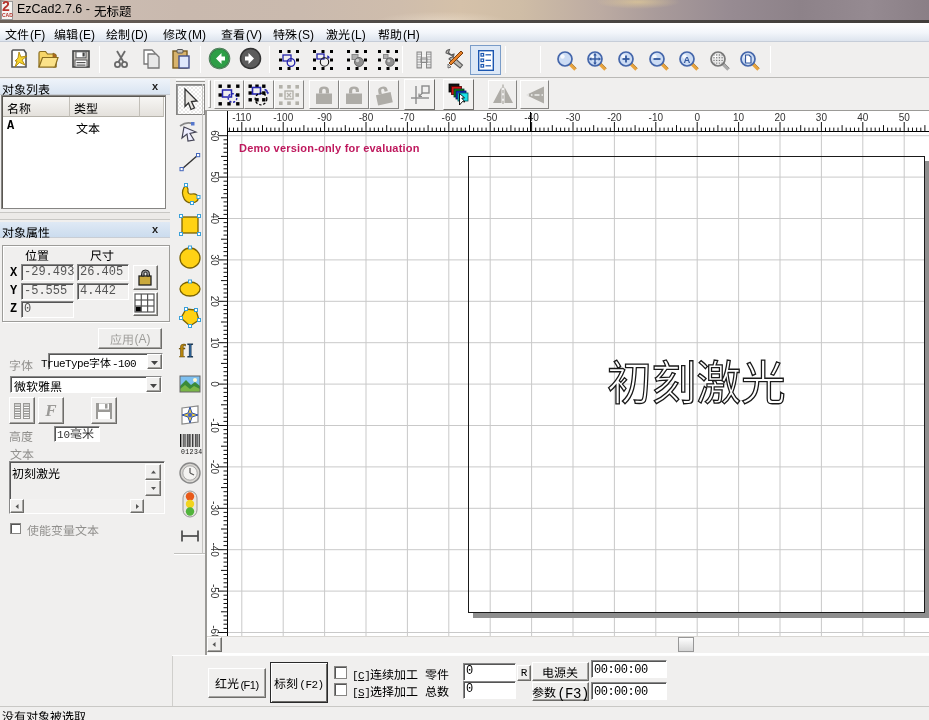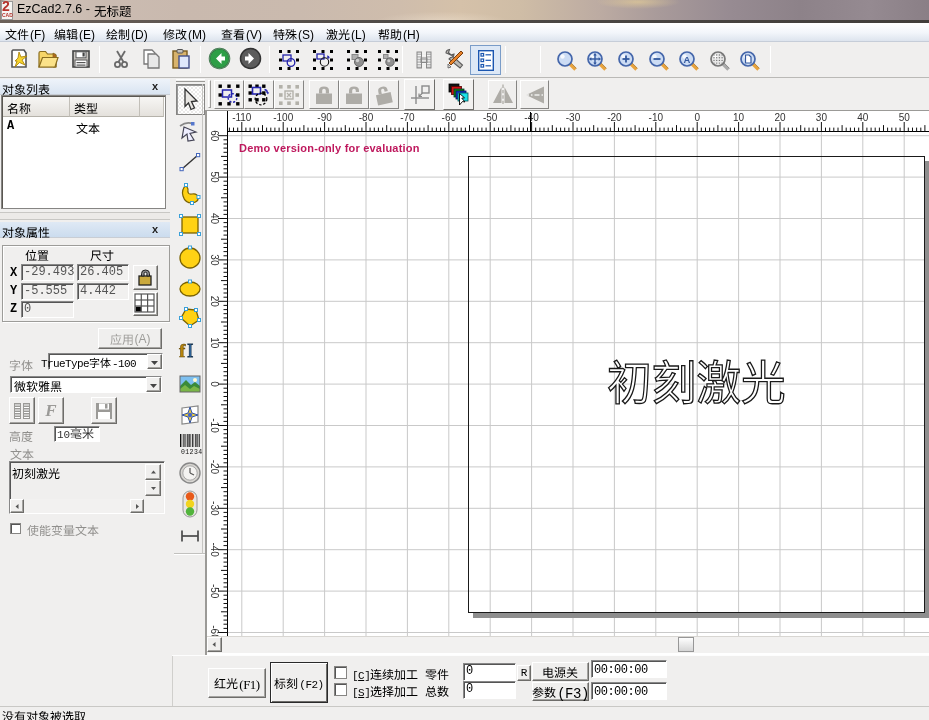--- a/index.html
+++ b/index.html
@@ -1055,21 +1055,21 @@
     </svg>
   </div>
 <div class="ab" style="left:678px;top:637px;width:16px;height:15px;background:linear-gradient(#fefefe,#d5d5d5);border:1px solid #979797"></div>
 <div class="ab" style="left:172px;top:655px;width:757px;height:51px;background:#f0efee;border-top:1px solid #fdfdfd"></div>
 <div class="ab" style="left:172px;top:656px;width:1px;height:50px;background:#d0cfcc"></div>
 <div class="ab btn3" style="left:208px;top:668px;width:58px;height:30px;display:flex;align-items:center;justify-content:center">
     <span style="display:flex;align-items:flex-end">
       <svg width="25" height="16" viewBox="0 -13 25 16" style="display:block">
         <path d="M0.5 -0.6 0.6 0.3C1.8 0.0 3.3 -0.3 4.8 -0.6L4.7 -1.5C3.1 -1.2 1.5 -0.8 0.5 -0.6ZM0.7 -5.1C0.9 -5.2 1.2 -5.2 2.8 -5.4C2.2 -4.7 1.7 -4.1 1.5 -3.9C1.1 -3.4 0.8 -3.1 0.5 -3.1C0.6 -2.8 0.7 -2.4 0.8 -2.2C1.1 -2.4 1.5 -2.4 4.8 -3.0C4.8 -3.2 4.8 -3.5 4.8 -3.8L2.1 -3.4C3.1 -4.4 4.1 -5.7 5.0 -7.1L4.2 -7.6C3.9 -7.1 3.6 -6.7 3.4 -6.3L1.7 -6.1C2.5 -7.2 3.3 -8.4 3.9 -9.7L3.0 -10.1C2.4 -8.6 1.4 -7.1 1.1 -6.7C0.9 -6.3 0.6 -6.0 0.4 -6.0C0.5 -5.7 0.7 -5.3 0.7 -5.1ZM4.9 -0.7V0.2H11.5V-0.7H8.7V-8.1H11.2V-9.0H5.1V-8.1H7.7V-0.7Z M13.7 -9.2C14.3 -8.2 14.9 -7.0 15.1 -6.2L15.9 -6.5C15.7 -7.3 15.1 -8.6 14.5 -9.5ZM21.5 -9.6C21.2 -8.7 20.5 -7.3 20.0 -6.5L20.8 -6.2C21.3 -7.0 22.0 -8.2 22.5 -9.3ZM17.5 -10.1V-5.5H12.7V-4.6H15.9C15.7 -2.4 15.2 -0.7 12.4 0.2C12.6 0.4 12.9 0.7 13.0 1.0C16.0 -0.0 16.6 -2.0 16.8 -4.6H19.0V-0.4C19.0 0.6 19.3 0.9 20.4 0.9C20.6 0.9 21.9 0.9 22.2 0.9C23.2 0.9 23.4 0.4 23.5 -1.5C23.3 -1.6 22.9 -1.8 22.7 -1.9C22.6 -0.2 22.6 0.1 22.1 0.1C21.8 0.1 20.7 0.1 20.5 0.1C20.0 0.1 19.9 0.0 19.9 -0.4V-4.6H23.4V-5.5H18.4V-10.1Z" fill="#000"></path>
       </svg>
-      <span style="font-size:13px;font-family:Liberation Serif, serif;letter-spacing:-0.5px;line-height:12px">(F1)</span>
+      <span style="font-size:11px;font-family:Liberation Sans, sans-serif;letter-spacing:-0.5px;line-height:12px">(F1)</span>
     </span>
   </div>
 <div class="ab" style="left:270px;top:662px;width:58px;height:41px;border:1.5px solid #2a2a2a;background:#f0efee;box-shadow:inset 1px 1px 0 #fff,inset -1px -1px 0 #6e6d6a;display:flex;align-items:center;justify-content:center">
     <span style="display:flex;align-items:flex-end">
       <svg width="25" height="16" viewBox="0 -13 25 16" style="display:block">
         <path d="M5.6 -9.2V-8.3H10.8V-9.2ZM9.3 -3.9C9.9 -2.7 10.5 -1.1 10.7 -0.2L11.5 -0.5C11.3 -1.4 10.7 -3.0 10.1 -4.1ZM5.9 -4.1C5.6 -2.8 5.0 -1.5 4.4 -0.7C4.6 -0.6 4.9 -0.3 5.1 -0.2C5.7 -1.1 6.3 -2.5 6.7 -3.9ZM5.1 -6.3V-5.4H7.6V-0.2C7.6 -0.1 7.6 -0.0 7.4 0.0C7.2 0.0 6.7 0.0 6.1 -0.0C6.2 0.3 6.3 0.6 6.3 0.9C7.2 0.9 7.7 0.9 8.1 0.7C8.4 0.6 8.5 0.3 8.5 -0.2V-5.4H11.5V-6.3ZM2.4 -10.1V-7.5H0.6V-6.7H2.2C1.8 -5.2 1.1 -3.5 0.3 -2.6C0.5 -2.4 0.7 -2.0 0.8 -1.7C1.4 -2.5 2.0 -3.8 2.4 -5.1V0.9H3.3V-5.3C3.7 -4.7 4.2 -4.0 4.4 -3.6L4.9 -4.3C4.7 -4.7 3.7 -6.0 3.3 -6.4V-6.7H4.9V-7.5H3.3V-10.1Z M22.2 -9.9V-0.2C22.2 0.0 22.1 0.1 21.9 0.1C21.7 0.1 21.0 0.1 20.3 0.1C20.4 0.3 20.6 0.7 20.6 0.9C21.6 0.9 22.2 0.9 22.6 0.8C23.0 0.6 23.1 0.4 23.1 -0.2V-9.9ZM20.1 -8.7V-2.0H20.9V-8.7ZM17.5 -6.9C17.3 -6.5 17.1 -6.1 16.8 -5.8L14.4 -5.7C15.0 -6.3 15.5 -7.0 16.1 -7.8H19.2V-8.6H16.7C16.6 -9.0 16.3 -9.7 15.9 -10.1L15.1 -9.9C15.4 -9.5 15.6 -9.0 15.7 -8.6H12.6V-7.8H15.0C14.5 -7.0 13.9 -6.3 13.7 -6.0C13.4 -5.8 13.2 -5.6 13.0 -5.6C13.1 -5.3 13.2 -4.9 13.3 -4.7C13.5 -4.8 13.9 -4.9 16.2 -5.0C15.2 -3.9 14.1 -3.1 12.8 -2.5C13.0 -2.3 13.2 -1.9 13.4 -1.8C15.4 -2.8 17.2 -4.5 18.3 -6.7ZM18.3 -4.7C17.1 -2.5 15.0 -0.8 12.7 0.2C12.9 0.4 13.2 0.8 13.3 0.9C14.5 0.3 15.7 -0.5 16.8 -1.5C17.5 -0.8 18.3 -0.1 18.7 0.4L19.3 -0.2C18.9 -0.7 18.1 -1.4 17.4 -2.0C18.1 -2.7 18.6 -3.5 19.1 -4.3Z" fill="#000"></path>
       </svg>
       <span style="font-size:11px;font-family:'Liberation Mono';letter-spacing:-0.5px;line-height:12px">(F2)</span>
     </span>
   </div>

